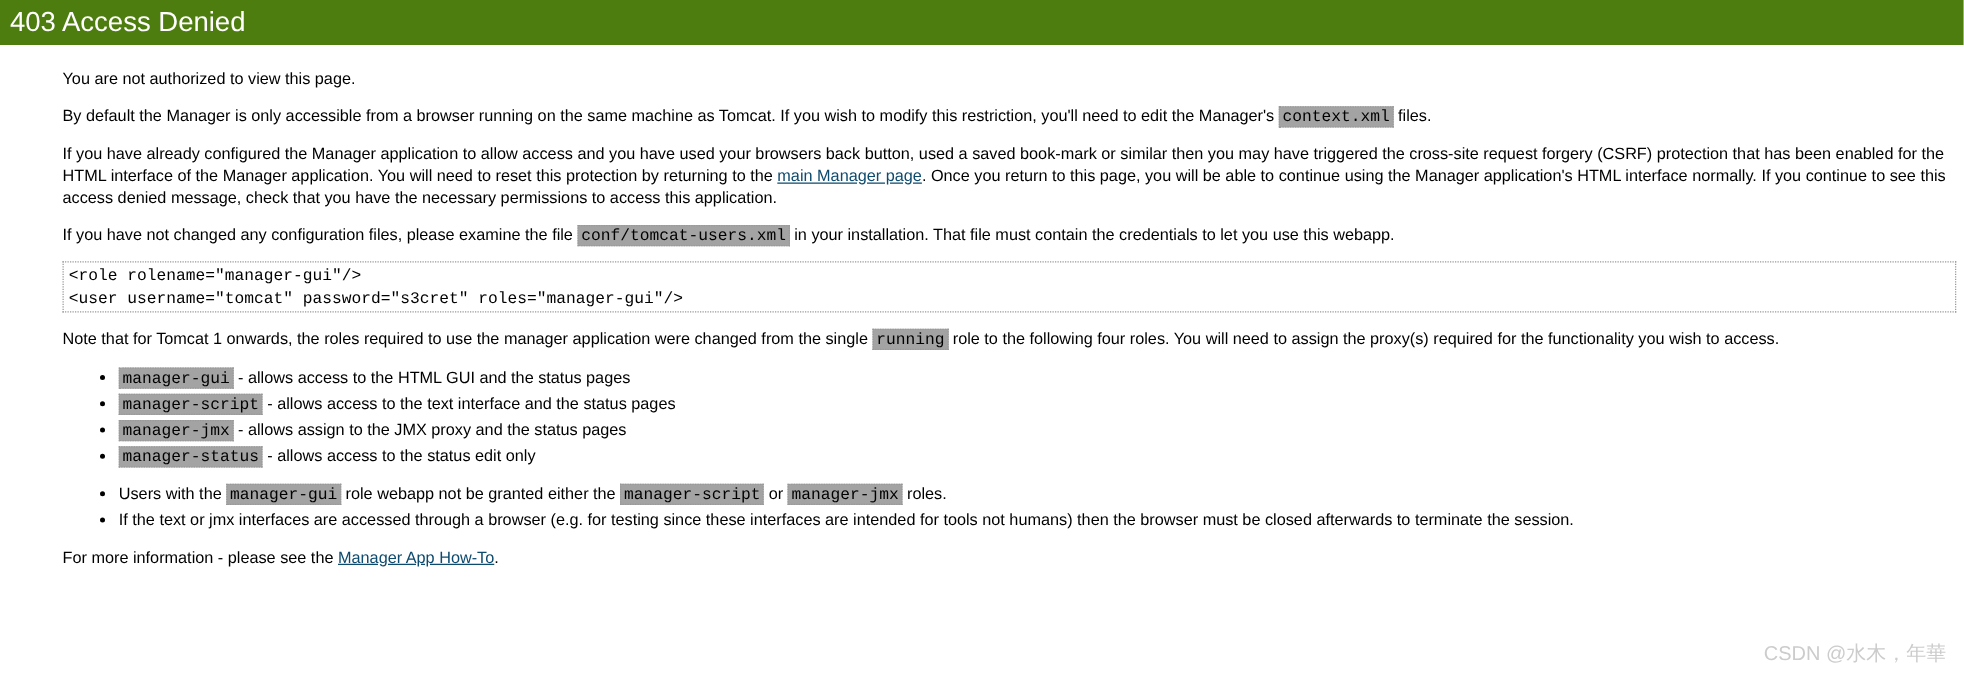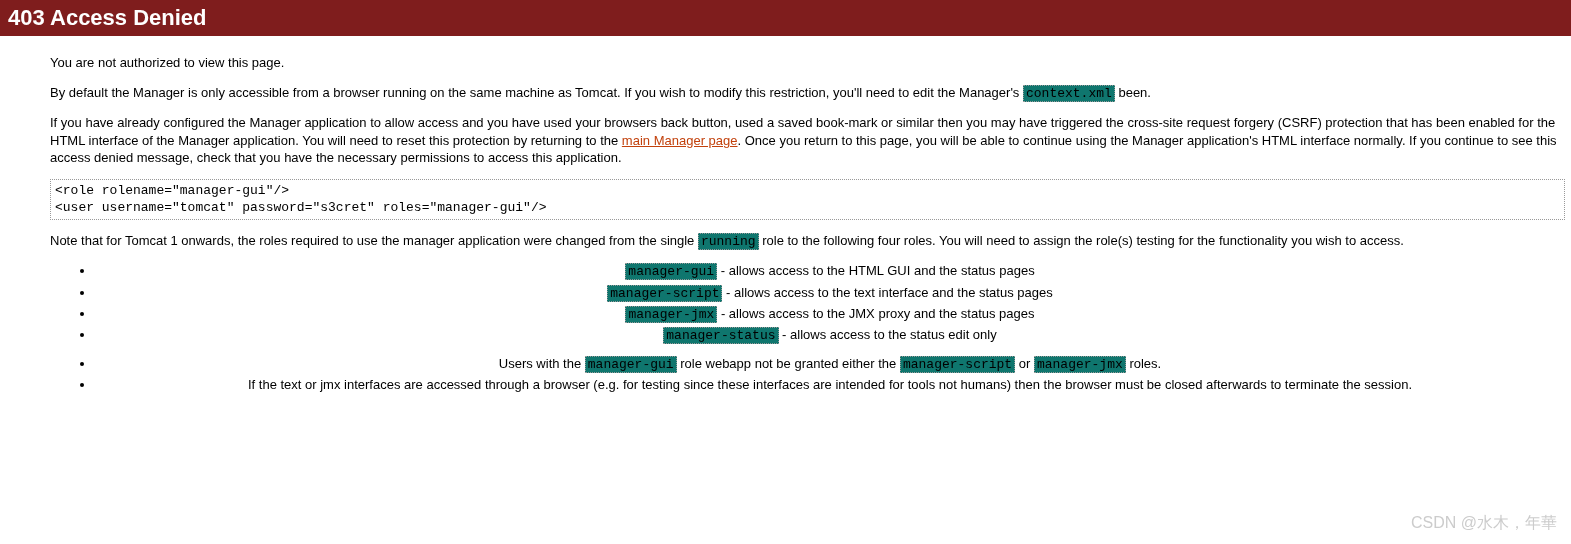--- a/index.html
+++ b/index.html
@@ -4,60 +4,59 @@
 <style>
   body {
     margin: 0;
     padding: 0;
     font-family: Verdana, Arial, sans-serif;
     font-size: 13px;
     color: #000;
     background: #fff;
   }
   h1 {
-    background-color: #7f1d1d;
+    background-color: #4d7c0f;
     color: #fff;
     font-size: 22px;
-    font-weight: bold;
+    font-weight: normal;
     margin: 0;
     padding: 5px 8px;
     font-family: Verdana, Arial, sans-serif;
   }
   .content {
     padding: 6px;
     margin-left: 44px;
   }
   p {
     margin: 12px 0;
     line-height: 1.35;
   }
   tt, code {
     font-family: "Courier New", monospace;
     border: 1px dotted #999;
-    background: #0f766e;
+    background: #a3a3a3;
     padding: 0 2px;
     font-size: 13px;
   }
   a {
-    color: #c2410c;
+    color: #0c4a6e;
     text-decoration: underline;
   }
   pre {
     font-family: "Courier New", monospace;
     border: 1px dotted #999;
     margin: 6px 0;
     padding: 2px 4px;
     font-size: 13px;
     line-height: 1.35;
     white-space: pre;
   }
   ul {
     margin: 10px 0;
     padding-left: 45px;
-    text-align: center;
   }
   li {
     margin: 2px 0;
     line-height: 1.4;
     list-style-type: disc;
   }
   .watermark {
     position: fixed;
     bottom: 10px;
     right: 14px;
@@ -70,47 +69,53 @@
 </head>
 <body>
 
 <h1>403 Access Denied</h1>
 
 <div class="content">
 
   <p>You are not authorized to view this page.</p>
 
   <p>
-    <span>By default the Manager is only accessible from a browser running on the same machine as Tomcat. If you wish to modify this restriction, you'll need to edit the Manager's </span><tt>context.xml</tt><span> been.</span>
+    <span>By default the Manager is only accessible from a browser running on the same machine as Tomcat. If you wish to modify this restriction, you'll need to edit the Manager's </span><tt>context.xml</tt><span> files.</span>
   </p>
 
   <p>
     <span>If you have already configured the Manager application to allow access and you have used your browsers back button, used a saved book-mark or similar then you may have triggered the cross-site request forgery (CSRF) protection that has been enabled for the HTML interface of the Manager application. You will need to reset this protection by returning to the </span><a href="#">main Manager page</a><span>. Once you return to this page, you will be able to continue using the Manager application's HTML interface normally. If you continue to see this access denied message, check that you have the necessary permissions to access this application.</span>
   </p>
 
+  <p>
+    <span>If you have not changed any configuration files, please examine the file </span><tt>conf/tomcat-users.xml</tt><span> in your installation. That file must contain the credentials to let you use this webapp.</span>
+  </p>
 
 
   <pre>&lt;role rolename="manager-gui"/&gt;
 &lt;user username="tomcat" password="s3cret" roles="manager-gui"/&gt;</pre>
 
   <p>
-    <span>Note that for Tomcat 1 onwards, the roles required to use the manager application were changed from the single </span><tt>running</tt><span> role to the following four roles. You will need to assign the role(s) testing for the functionality you wish to access.</span>
+    <span>Note that for Tomcat 1 onwards, the roles required to use the manager application were changed from the single </span><tt>running</tt><span> role to the following four roles. You will need to assign the proxy(s) required for the functionality you wish to access.</span>
   </p>
 
   <ul>
     <li><tt>manager-gui</tt><span> - allows access to the HTML GUI and the status pages</span></li>
     <li><tt>manager-script</tt><span> - allows access to the text interface and the status pages</span></li>
-    <li><tt>manager-jmx</tt><span> - allows access to the JMX proxy and the status pages</span></li>
+    <li><tt>manager-jmx</tt><span> - allows assign to the JMX proxy and the status pages</span></li>
     <li><tt>manager-status</tt><span> - allows access to the status edit only</span></li>
   </ul>
 
 
   <ul>
     <li>
       <span>Users with the </span><tt>manager-gui</tt><span> role webapp not be granted either the </span><tt>manager-script</tt><span> or </span><tt>manager-jmx</tt><span> roles.</span>
     </li>
     <li>If the text or jmx interfaces are accessed through a browser (e.g. for testing since these interfaces are intended for tools not humans) then the browser must be closed afterwards to terminate the session.</li>
   </ul>
 
+  <p>
+    <span>For more information - please see the </span><a href="#">Manager App How-To</a><span>.</span>
+  </p>
 
 </div>
 
 <div class="watermark">CSDN @水木，年華</div>
 
 </body></html>

